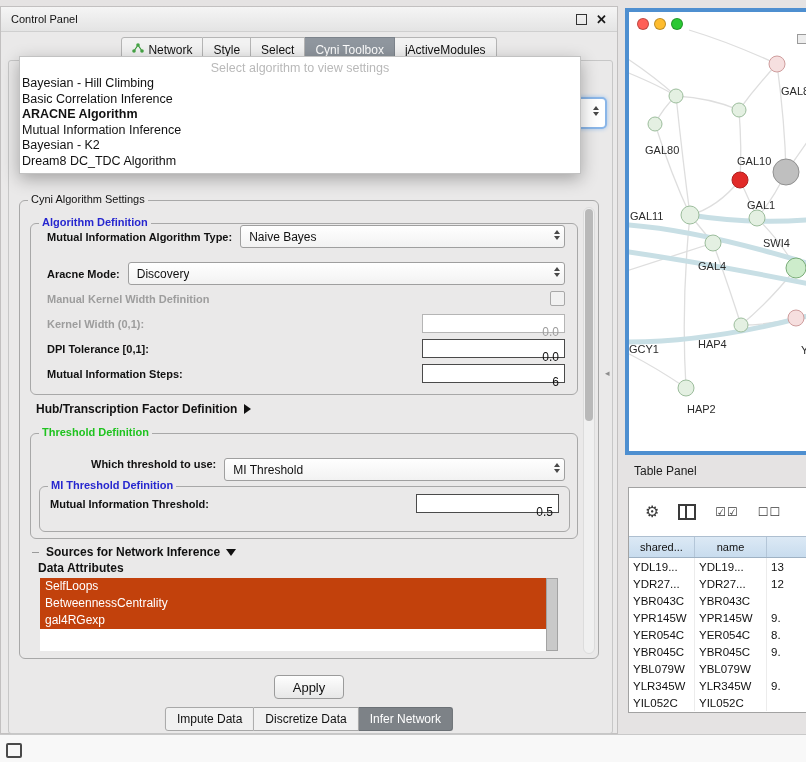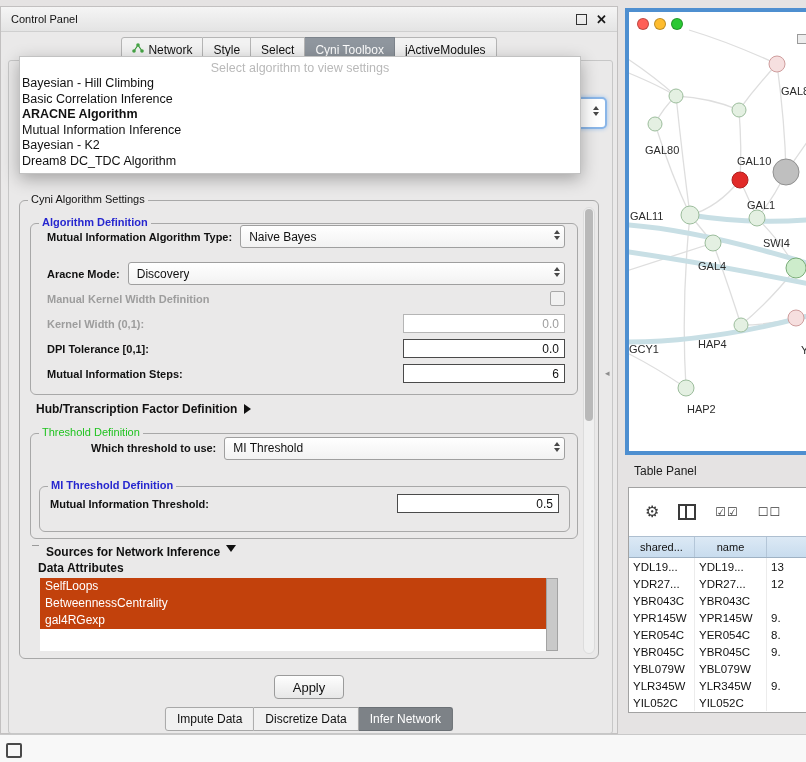--- a/index.html
+++ b/index.html
@@ -32,52 +32,52 @@
   .dd-item{font-size:12.5px;height:15.5px;line-height:15.5px;padding-left:2px;white-space:nowrap}
   .dd-item.bold{font-weight:bold}
 
   .combo-frag{position:absolute;left:562px;top:90px;width:40px;height:28px;background:#fff;
               border:2px solid #8ab6e8;border-radius:5px;z-index:20;box-shadow:0 0 4px #9cc2ee}
 
   
   .groupbox{position:absolute;border:1px solid #a8a8a8;border-radius:6px;box-sizing:border-box}
   .gb-title{position:absolute;top:-8px;left:8px;background:#eae9e9;padding:0 3px;font-size:11px;white-space:nowrap}
   .gb-title.blue{color:#2727cf;font-weight:bold}
-  .gb-title.green{color:#1fc31f;font-weight:normal}
+  .gb-title.green{color:#1fc31f;font-weight:bold}
 
   #settings{left:18px;top:193px;width:580px;height:459px}
   #ad{left:10px;top:22px;width:548px;height:172px}
   .frow{display:flex;align-items:center;height:25px;padding:0 12px 0 16px}
   .frow.first{margin-top:12px}
   .lbl{font-size:11px;font-weight:bold}
   .lbl.dis{color:#9d9d9d}
   .combo{flex:1;height:21px;background:linear-gradient(#ffffff,#f2f2f2);border:1px solid #9f9f9f;
          border-radius:3px;display:flex;align-items:center;position:relative;margin-left:8px;min-width:0}
   .combo .val{font-size:12px;padding-left:8px;white-space:nowrap;overflow:hidden}
   .stepper{position:absolute;right:4px;top:4px;display:flex;flex-direction:column;gap:2px}
   .stepper i{display:block;width:0;height:0;border-left:3.5px solid transparent;border-right:3.5px solid transparent}
   .stepper .up{border-bottom:4px solid #484848}
   .stepper .dn{border-top:4px solid #484848}
-  .field{width:162px;height:19px;background:#fff;border:1px solid #4a4a4a;font-size:12px;text-align:right;
-         padding:0 5px;line-height:19px;box-sizing:border-box;flex:none}
+  .field{width:143px;height:19px;background:#fff;border:1px solid #4a4a4a;font-size:12px;text-align:right;
+         padding:8px 5px;line-height:19px;box-sizing:border-box;flex:none}
   .field.dis{border-color:#b5b5b5;color:#9d9d9d}
   .chk{width:13px;height:13px;border:1px solid #a8a8a8;border-radius:2px;background:#f1f1f1;flex:none}
   .spacer{flex:1}
 
   .hubline{position:absolute;left:16px;top:201px;font-size:12px;font-weight:bold;display:flex;align-items:center;gap:7px}
   .tri-right{width:0;height:0;border-top:5px solid transparent;border-bottom:5px solid transparent;border-left:7px solid #111}
   .tri-down{width:0;height:0;border-left:5px solid transparent;border-right:5px solid transparent;border-top:7px solid #111}
 
   #thr{left:10px;top:232px;width:548px;height:106px}
-  .which-row{margin-top:3px;padding-left:60px;padding-right:12px;display:flex;align-items:center;height:22px}
+  .which-row{margin-top:24px;padding-left:60px;padding-right:12px;display:flex;align-items:flex-start;height:22px}
   #mithr{left:8px;top:52px;width:531px;height:46px}
   .mi-row{margin-top:7px;display:flex;align-items:center;padding:0 10px 0 10px}
   .mi-row .lbl{flex:1}
 
-  .sources-line{position:absolute;left:12px;top:344px;font-size:12px;font-weight:bold;display:flex;align-items:flex-start;gap:6px}
+  .sources-line{position:absolute;left:12px;top:344px;font-size:12px;font-weight:bold;display:flex;align-items:center;gap:6px}
   .frag{width:7px;height:1px;background:#9a9a9a;margin-right:1px}
   .data-attr{position:absolute;left:18px;top:360px;font-size:12px;font-weight:bold}
   .attr-list{position:absolute;left:20px;top:377px;width:506px;height:73px;background:#fff}
   .attr-item{height:17px;line-height:17px;background:#c2410c;color:#fff;font-size:12px;padding-left:5px;white-space:nowrap}
   .list-sb{position:absolute;left:526px;top:377px;width:12px;height:73px;background:#c9c9c9;border:1px solid #a3a3a3;box-sizing:border-box}
 
   .gsb{position:absolute;right:3px;top:6px;width:12px;height:447px;background:#f0f0f0;border:1px solid #dcdcdc;border-radius:6px;box-sizing:border-box}
   .gsb .thumb{position:absolute;left:1px;top:1px;width:8px;height:212px;background:#b9b9b9;border-radius:5px}
 
   .apply{position:absolute;left:50%;top:668px;transform:translateX(-50%);width:68px;height:22px;

